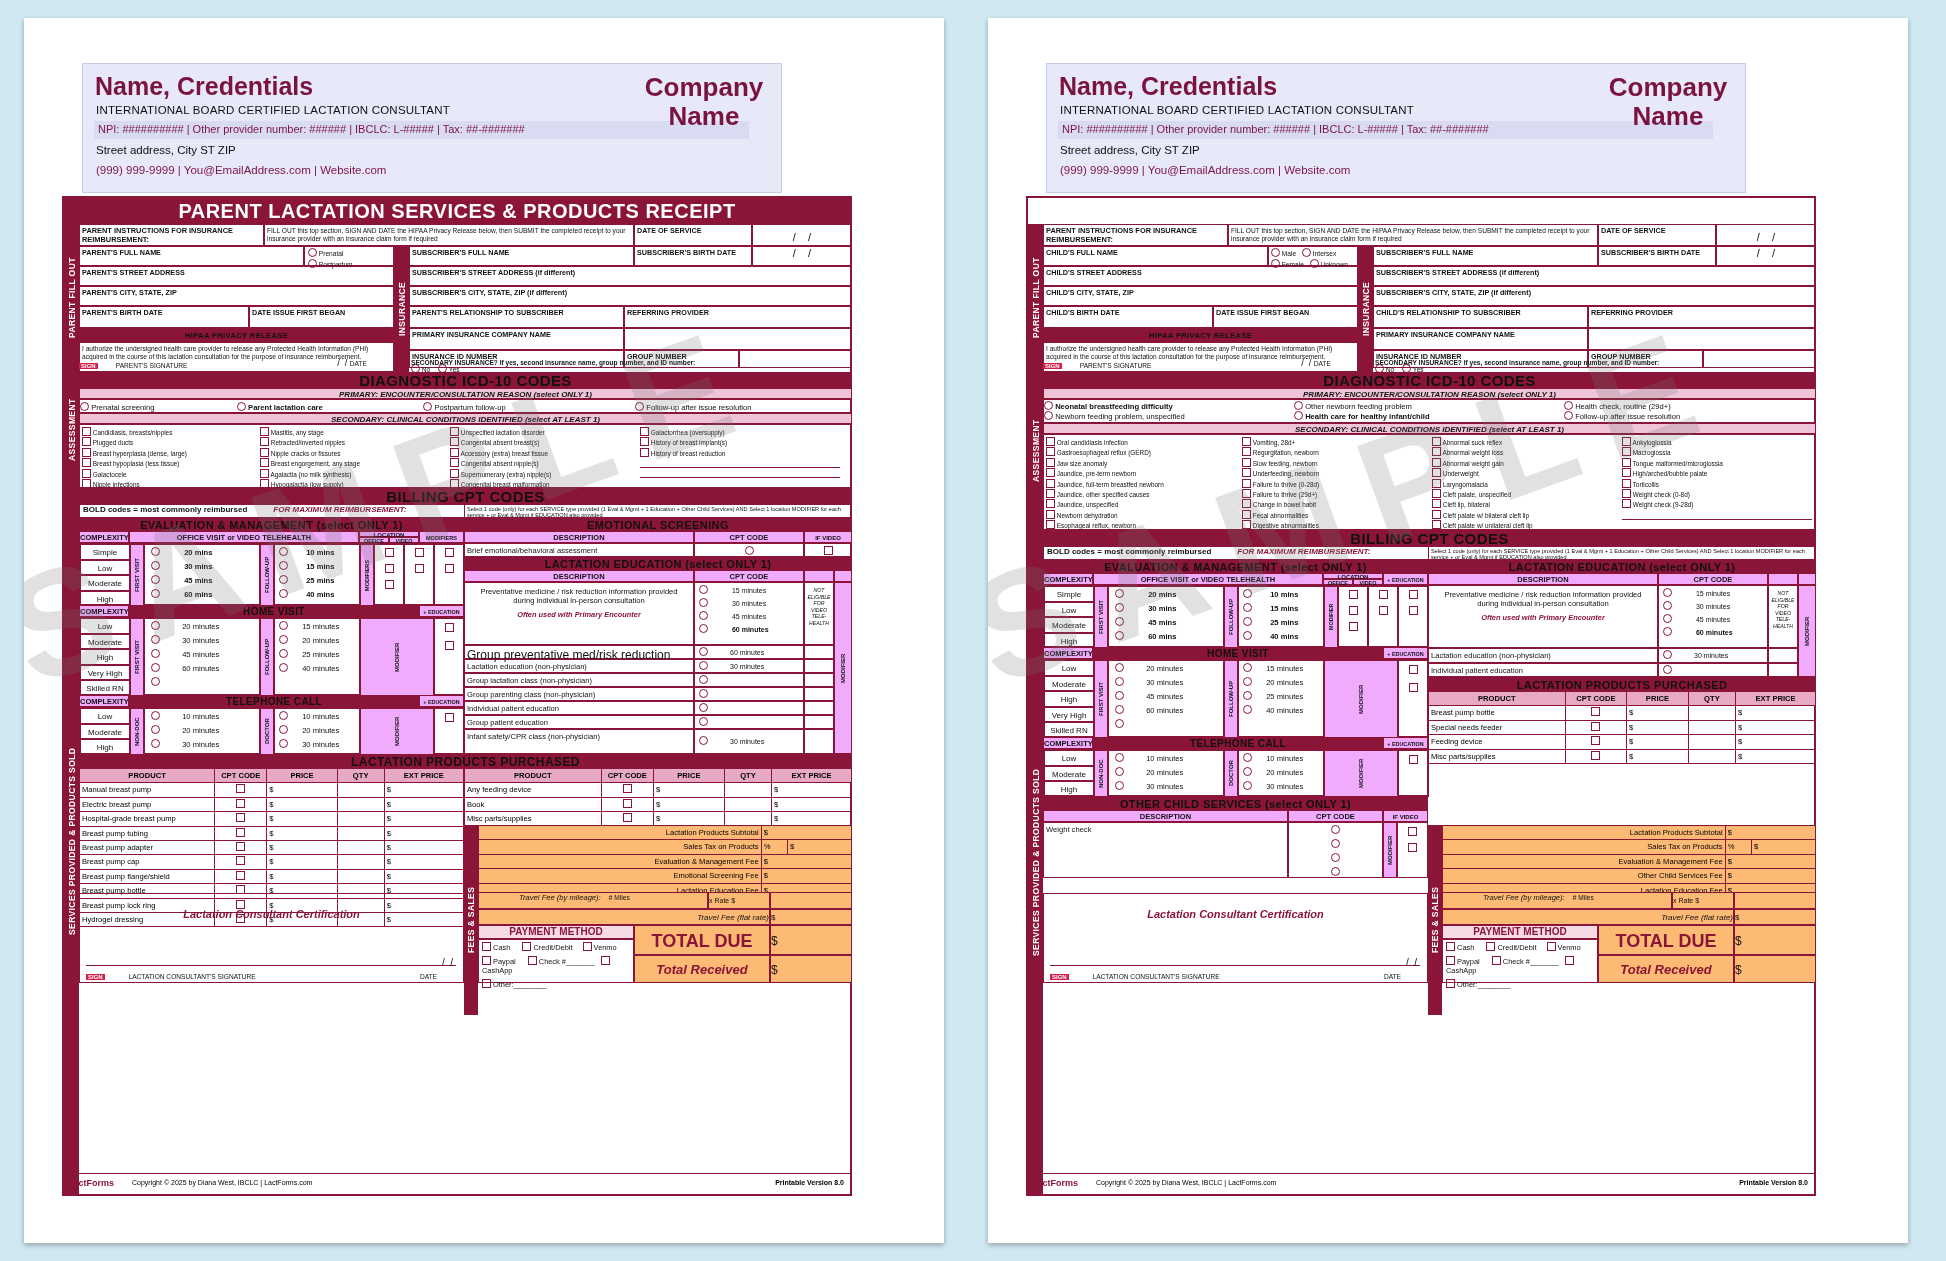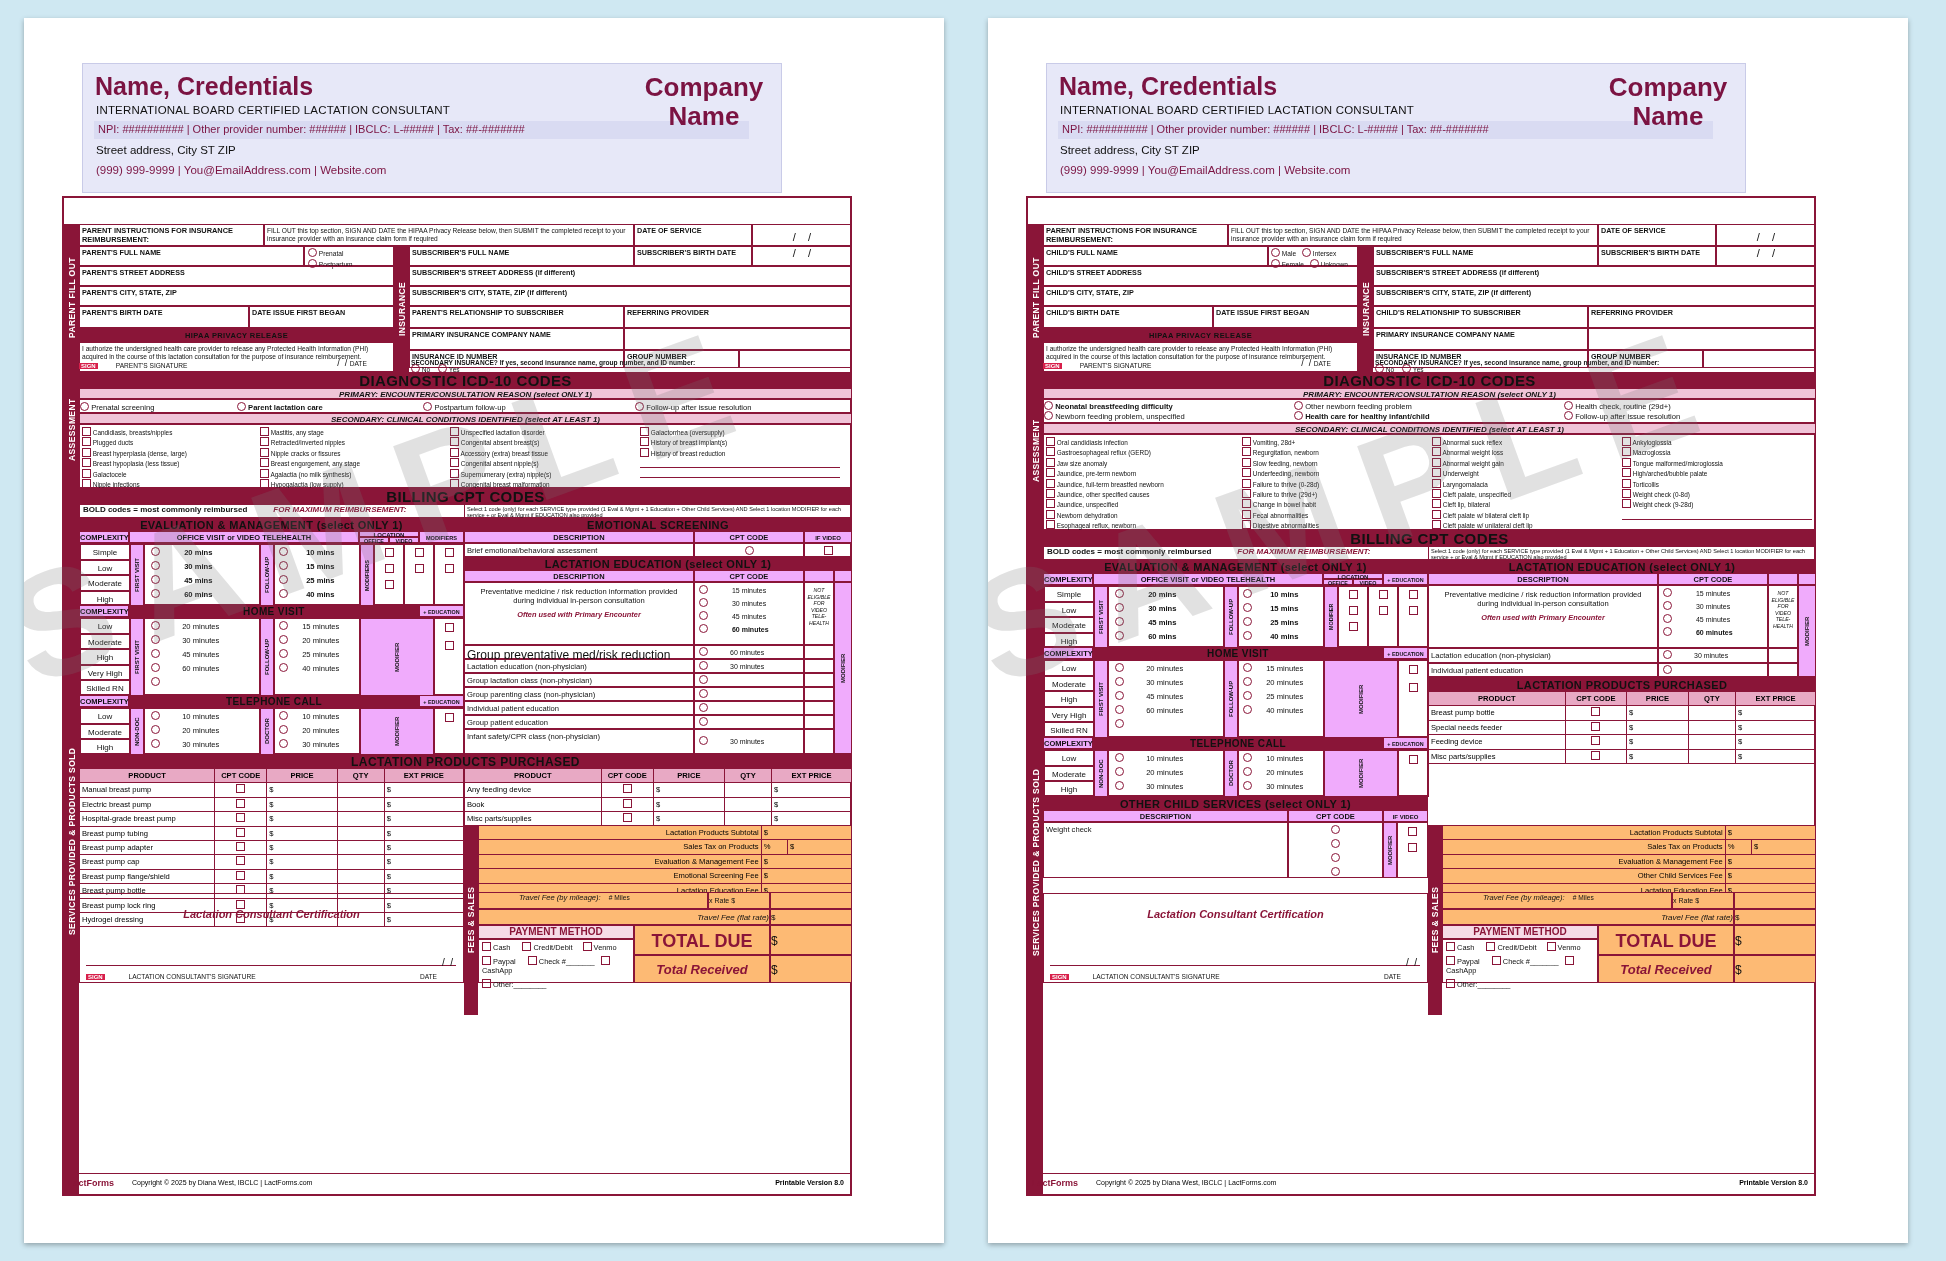--- a/index.html
+++ b/index.html
@@ -82,20 +82,21 @@
       <div class="lh-band"></div>
       <div class="lh-name">Name, Credentials</div>
       <div class="lh-sub">INTERNATIONAL BOARD CERTIFIED LACTATION CONSULTANT</div>
       <div class="lh-npi">NPI: ########## | Other provider number: ###### | IBCLC: L-##### | Tax:  ##-#######</div>
       <div class="lh-addr">Street address, City ST ZIP</div>
       <div class="lh-contact">(999) 999-9999 | You@EmailAddress.com | Website.com</div>
     </div>
     <div class="company">Company Name</div>
 
     <div class="form">
+      <div class="title">PARENT LACTATION SERVICES &amp; PRODUCTS RECEIPT</div>
 
       <div class="vstrip" style="top:26px;height:148px;">PARENT FILL OUT</div>
       <div class="vstrip" style="top:174px;height:116px;">ASSESSMENT</div>
       <div class="vstrip" style="top:290px;height:706px;">SERVICES PROVIDED &amp; PRODUCTS SOLD</div>
 
       <div class="cell" style="left:15px;top:26px;width:185px;height:22px;">
         <div class="lbl" style="padding:2px;font-size:7.4px;">PARENT INSTRUCTIONS FOR INSURANCE REIMBURSEMENT:</div>
       </div>
       <div class="cell" style="left:200px;top:26px;width:370px;height:22px;">
         <div class="tiny" style="padding:2px;">FILL OUT this top section, SIGN AND DATE the HIPAA Privacy Release below, then SUBMIT the completed receipt to your insurance provider with an insurance claim form if required</div>

